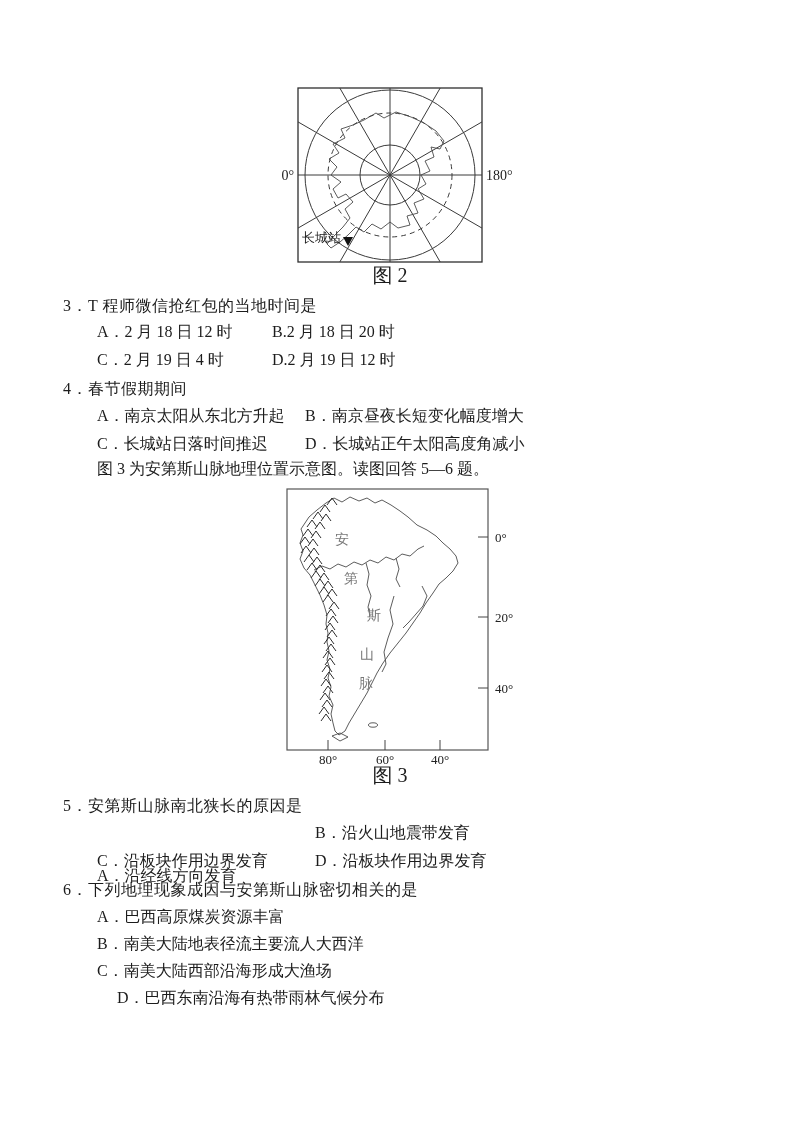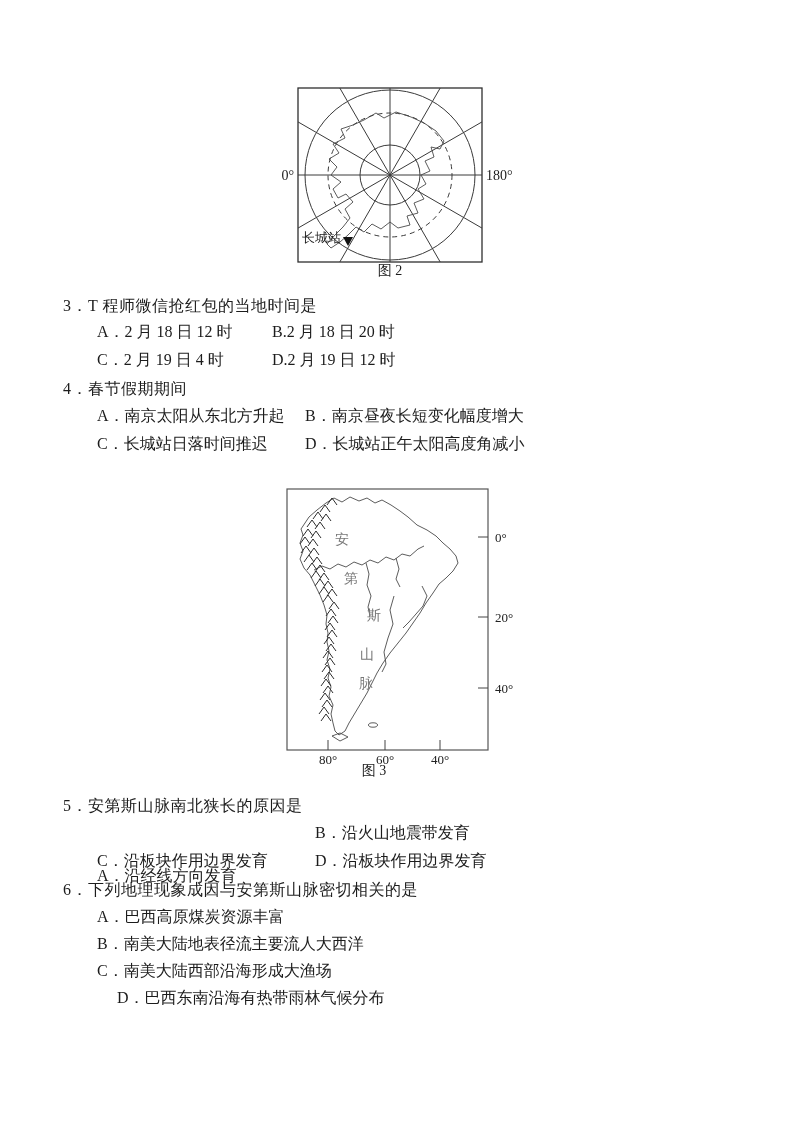--- a/index.html
+++ b/index.html
@@ -4,21 +4,21 @@
 <style>
   html,body { margin:0; padding:0; background:#e9e9e9; }
   #page {
     position:relative; width:794px; height:1123px; margin:0 auto;
     background:#ffffff; overflow:hidden;
     font-family:"Liberation Serif","DejaVu Serif",serif;
     color:#1c1c1c;
   }
   .txt { position:absolute; white-space:nowrap; font-size:16px; line-height:20px; }
   .stem { letter-spacing:0.5px; }
-  .caption { position:absolute; text-align:center; font-size:14px; }
+  .caption { position:absolute; text-align:center; font-size:20px; }
   svg { position:absolute; }
   svg text { font-family:"Liberation Serif","DejaVu Serif",serif; }
   .mapline { stroke:#3a3a3a; stroke-width:1; fill:none; }
   .thin { stroke:#4a4a4a; stroke-width:0.9; fill:none; }
 </style>
 </head>
 <body>
 
 <div id="page">
 
@@ -65,20 +65,21 @@
   <span class="txt" style="left:272px; top:322px;">B.2 月 18 日 20 时</span>
   <span class="txt" style="left:97px; top:350px;">C．2 月 19 日 4 时</span>
   <span class="txt" style="left:272px; top:350px;">D.2 月 19 日 12 时</span>
 
   <div class="txt stem" style="left:63px; top:379px;">4．春节假期期间</div>
   <span class="txt" style="left:97px; top:406px;">A．南京太阳从东北方升起</span>
   <span class="txt" style="left:305px; top:406px;">B．南京昼夜长短变化幅度增大</span>
   <span class="txt" style="left:97px; top:434px;">C．长城站日落时间推迟</span>
   <span class="txt" style="left:305px; top:434px;">D．长城站正午太阳高度角减小</span>
 
+  <div class="txt" style="left:97px; top:459px;">图 3 为安第斯山脉地理位置示意图。读图回答 5—6 题。</div>
 
   <svg style="left:270px; top:486px;" width="250" height="285" viewBox="0 0 250 285">
 
     <rect x="17" y="3" width="201" height="261" fill="none" stroke="#555" stroke-width="1.2"></rect>
 
     <g stroke="#444" stroke-width="1">
       <line x1="208" y1="51" x2="218" y2="51"></line>
       <line x1="208" y1="131" x2="218" y2="131"></line>
       <line x1="208" y1="202" x2="218" y2="202"></line>
     </g>
@@ -124,21 +125,21 @@
          M54,158 L59,151 L64,158 M56,165 L61,158 L66,165 M53,172 L58,165 L63,172 M55,179 L60,172 L65,179
          M52,186 L57,179 L62,186 M54,193 L59,186 L64,193 M51,200 L56,193 L61,200 M53,207 L58,200 L63,207
          M50,214 L55,207 L60,214 M52,221 L57,214 L62,221 M49,228 L54,221 L59,228 M51,235 L56,228 L61,235"></path>
 
     <text x="65" y="58" font-size="14" fill="#777">安</text>
     <text x="74" y="97" font-size="14" fill="#777">第</text>
     <text x="97" y="134" font-size="14" fill="#777">斯</text>
     <text x="90" y="173" font-size="14" fill="#777">山</text>
     <text x="89" y="202" font-size="14" fill="#777">脉</text>
   </svg>
-  <div class="caption" style="left:294px; top:762px; width:160px;">图 3</div>
+  <div class="caption" style="left:310px; top:762px; width:160px;">图 3</div>
 
   <div class="txt stem" style="left:63px; top:796px;">5．安第斯山脉南北狭长的原因是</div>
   <span class="txt" style="left:97px; top:823px;margin-top:43px;">A．沿经线方向发育</span>
   <span class="txt" style="left:315px; top:823px;">B．沿火山地震带发育</span>
   <span class="txt" style="left:97px; top:851px;">C．沿板块作用边界发育</span>
   <span class="txt" style="left:315px; top:851px;">D．沿板块作用边界发育</span>
 
   <div class="txt stem" style="left:63px; top:880px;">6．下列地理现象成因与安第斯山脉密切相关的是</div>
   <span class="txt" style="left:97px; top:934px;">B．南美大陆地表径流主要流人大西洋</span>
   <span class="txt" style="left:97px; top:907px;">A．巴西高原煤炭资源丰富</span>

